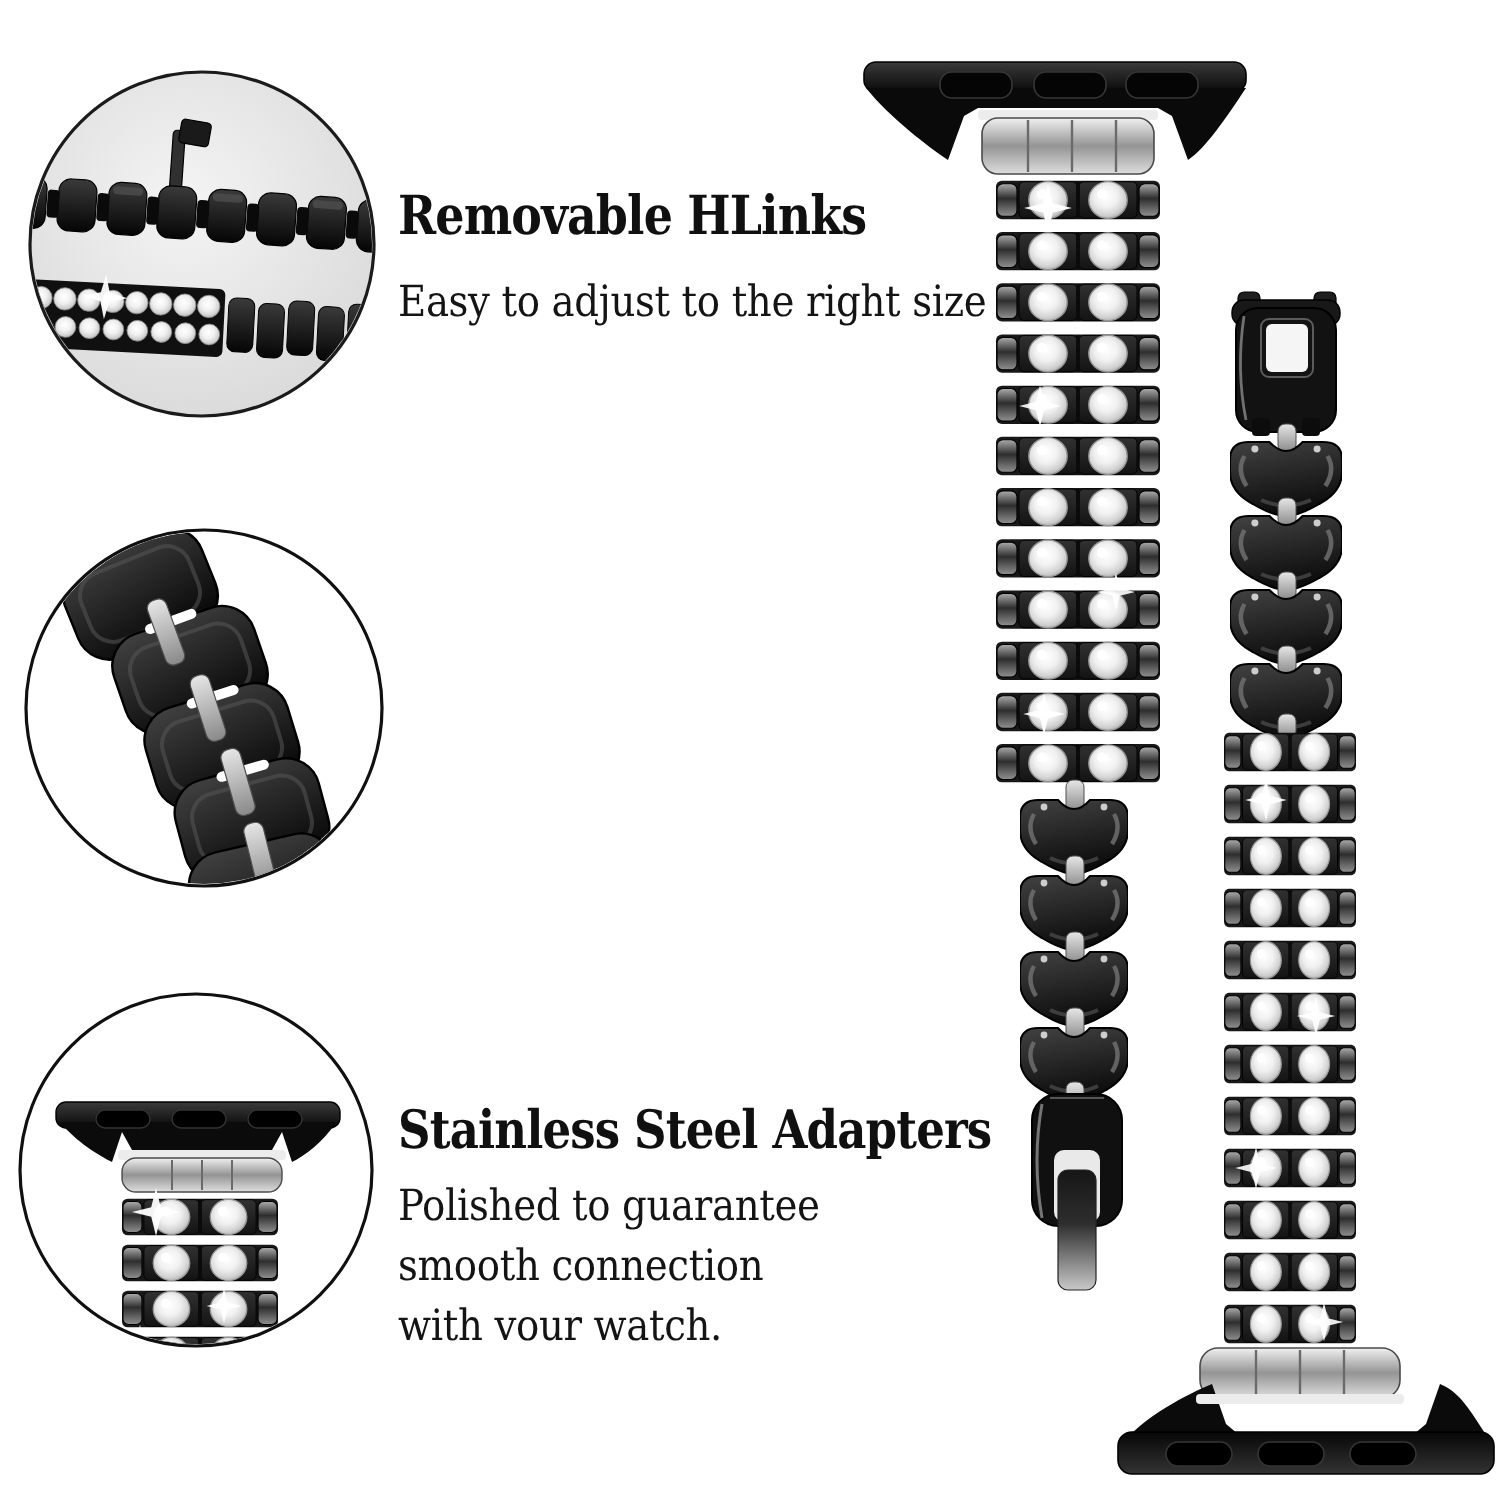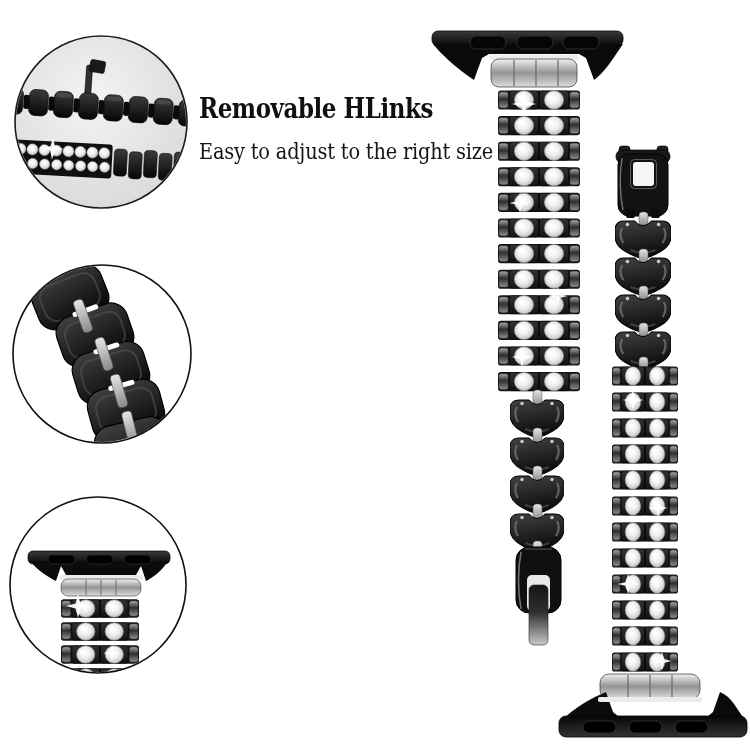--- a/index.html
+++ b/index.html
@@ -343,14 +343,20 @@
       <rect x="675" y="721" width="33" height="12" rx="6" fill="#000" stroke="#363636" stroke-width="0.8"></rect>
     </g>
   </svg>
 
   <section class="feature f1">
     <h2>Removable HLinks</h2>
     <p class="line">Easy to adjust to the right size</p>
   </section>
 
 
+  <section class="feature f3">
+    <h2>Stainless Steel Adapters</h2>
+    <p class="line">Polished to guarantee</p>
+    <p class="line">smooth connection</p>
+    <p class="line">with vour watch.</p>
+  </section>
 
 </div>
 
 </body></html>

